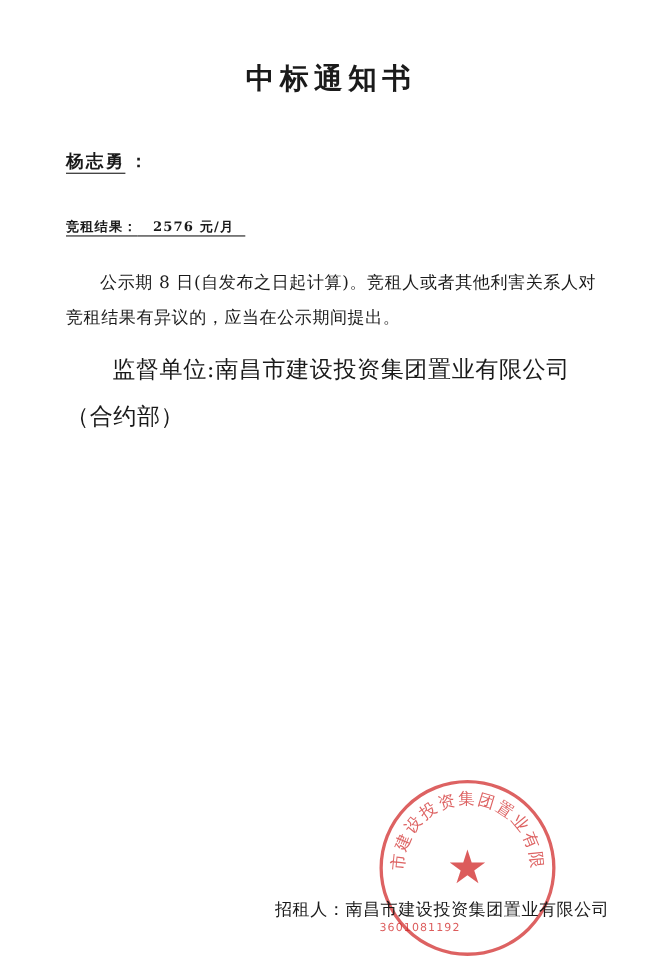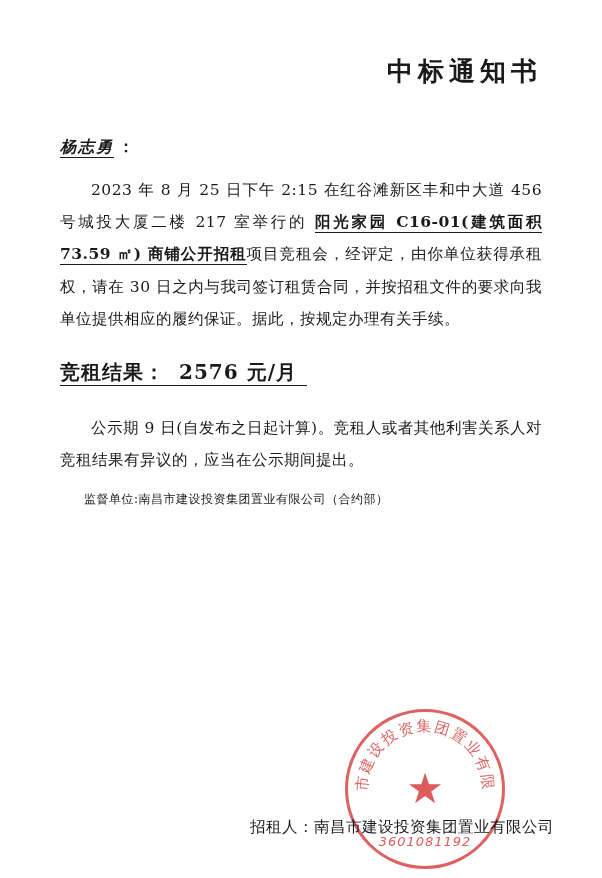--- a/index.html
+++ b/index.html
@@ -18,39 +18,38 @@
 
   .page {
     position: relative;
     width: 602px;
     height: 878px;
     box-sizing: border-box;
     padding: 0 60px;
   }
 
   .doc-title {
-    text-align: right;
+    text-align: center;
     font-size: 26px;
     font-weight: bold;
     letter-spacing: 5px;
     margin-top: 54px;
     margin-bottom: 0;
     font-family: Liberation Sans, sans-serif;
   }
 
   .recipient {
     margin-top: 48px;
     font-size: 16px;
     font-weight: bold;
   }
   .recipient .name {
     border-bottom: 1.5px solid #1a1a1a;
     padding-bottom: 1px;
     letter-spacing: 2px;
-    font-style: italic;
   }
   .recipient .colon {
     letter-spacing: 0;
     margin-left: 4px;
   }
 
   .body-para {
     margin-top: 16px;
     font-size: 15.5px;
     line-height: 2.08;
@@ -60,22 +59,22 @@
     letter-spacing: 0.5px;
   }
 
   .hl {
     font-weight: bold;
     border-bottom: 1.5px solid #1a1a1a;
     padding-bottom: 1px;
   }
 
   .result-row {
-    margin-top: 24px;
-    font-size: 20px;
+    margin-top: 40px;
+    font-size: 12px;
     font-weight: bold;
     letter-spacing: 1px;
   }
   .result-row .result-label {
     border-bottom: 1.5px solid #1a1a1a;
     padding-bottom: 1px;
   }
   .result-row .result-value {
     border-bottom: 1.5px solid #1a1a1a;
     padding: 0 10px 1px 14px;
@@ -87,21 +86,21 @@
     font-size: 15.5px;
     line-height: 2.08;
     text-align: justify;
     text-justify: inter-ideograph;
     text-indent: 2em;
     letter-spacing: 0.5px;
   }
 
   .contact-line {
     margin-top: 10px;
-    font-size: 12px;
+    font-size: 21px;
     line-height: 2.0;
     text-indent: 2em;
     letter-spacing: 0.5px;
   }
 
   .signature-block {
     position: absolute;
     right: 48px;
     bottom: 88px;
     text-align: right;
@@ -143,48 +142,43 @@
     transform: translate(-50%, -50%);
     color: rgba(208, 38, 38, 0.75);
     font-size: 42px;
     line-height: 1;
   }
   .seal-bottom {
     position: absolute;
     left: 0;
     right: 0;
     bottom: 20px;
-    text-align: center;
     color: rgba(208, 38, 38, 0.75);
-    font-size: 13px;
+    font-size: 10px;
     letter-spacing: 1px;
     font-family: "DejaVu Sans", "Liberation Sans", sans-serif;
-    font-style: italic;
   }
 </style>
 </head>
 <body>
 
 <div class="page">
 
   <div class="doc-title">中标通知书</div>
 
   <div class="recipient">
     <span class="name">杨志勇</span><span class="colon">：</span>
   </div>
 
-  <div class="body-para">
-    <span>2023 年 8 月 25 日下午 2:15 在红谷滩新区丰和中大道 456 号城投大厦二楼 217 室举行的 </span><span class="hl">阳光家园 C16-01(建筑面积 73.59 ㎡) 商铺公开招租</span><span>项目竞租会，经评定，由你单位获得承租权，请在 30 日之内与我司签订租赁合同，并按招租文件的要求向我单位提供相应的履约保证。据此，按规定办理有关手续。</span>
-  </div>
 
   <div class="result-row">
     <span class="result-label">竞租结果：</span><span class="result-value">2576 元/月</span>
   </div>
 
-  <div class="notice-para">公示期 9 日(自发布之日起计算)。竞租人或者其他利害关系人对竞租结果有异议的，应当在公示期间提出。</div>
+  <div class="notice-para">公示期 8 日(自发布之日起计算)。竞租人或者其他利害关系人对竞租结果有异议的，应当在公示期间提出。</div>
 
   <div class="contact-line">监督单位:南昌市建设投资集团置业有限公司（合约部）</div>
 
   <div class="seal">
     <div class="seal-ring"></div>
     <svg width="160" height="160" viewBox="0 0 160 160">
       <defs>
         <path id="arcpath" d="M 22,80 A 58,58 0 0 1 138,80"></path>
       </defs>
       <text font-size="15" fill="rgba(208,38,38,0.72)" letter-spacing="2" font-family="'DejaVu Sans','Liberation Sans',sans-serif">

